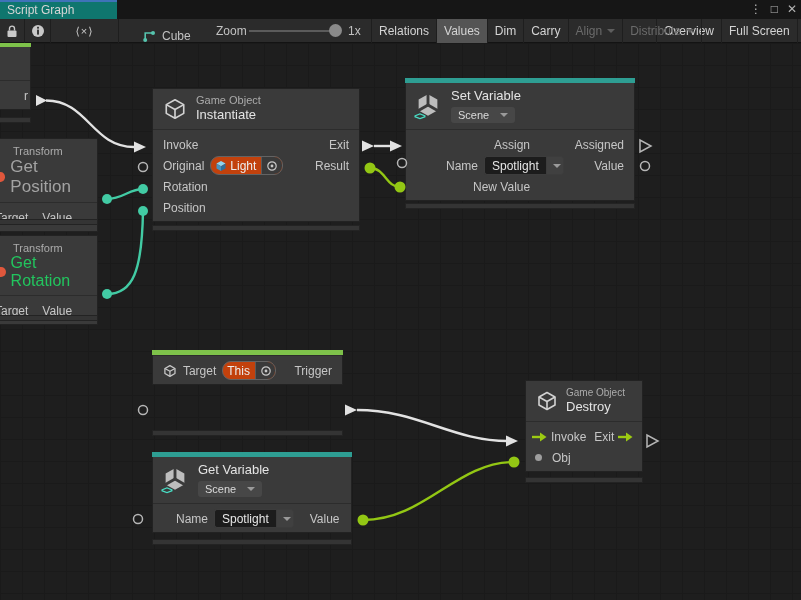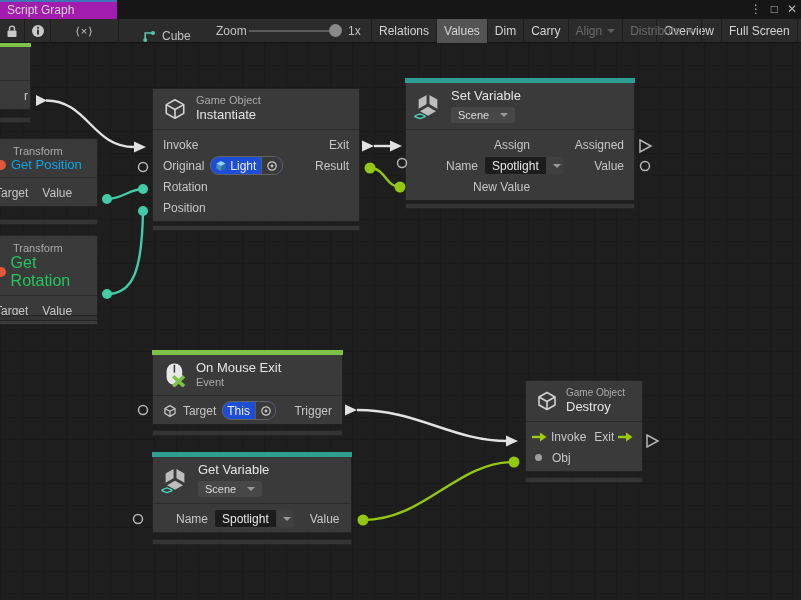--- a/index.html
+++ b/index.html
@@ -6,21 +6,21 @@
   html,body { background:#141414; }
   #app {
     position:relative; width:801px; height:600px; overflow:hidden;
     font-family:"Liberation Sans", sans-serif; color:#C8C8C8;
     background:#161616;
   }
   
   .tabbar { position:absolute; left:0; top:0; width:801px; height:19px; background:#161616; }
   .tab {
     position:absolute; left:0; top:0; width:117px; height:19px;
-    background:#a21caf; border-top:2px solid #3E73B8;
+    background:#0f766e; border-top:2px solid #3E73B8;
     color:#D6D6D6; font-size:12px; line-height:17px; padding-left:7px;
   }
   .winbtns { position:absolute; right:4px; top:0; height:19px; display:flex; align-items:center; gap:9px; color:#B4B4B4; }
   .winbtn { font-size:12px; line-height:19px; cursor:default; }
   
   .toolbar {
     position:absolute; left:0; top:19px; width:801px; height:24px;
     background:#2B2B2B; border-bottom:1px solid #131313; font-size:12px;
   }
   .tseg { position:absolute; top:0; height:24px; display:flex; align-items:center; justify-content:center; border-right:1px solid #1E1E1E; }
@@ -55,21 +55,21 @@
   
   .pill {
     display:inline-flex; align-items:center; gap:6px; background:#474747; border-radius:3px;
     padding:2px 7px; font-size:11px; color:#DBDBDB; margin-top:3px;
   }
   
   .dd { display:inline-flex; height:19px; margin:0 6px;justify-content:flex-end; }
   .dd .ddtext { background:#1C1C1C; border:1px solid #3C3C3C; border-right:none; border-radius:3px 0 0 3px; padding:0 7px; display:flex; align-items:center; font-size:12px; color:#E6E6E6; }
   .dd .ddbtn { width:18px; background:#404040; border:1px solid #3C3C3C; border-radius:0 3px 3px 0; display:flex; align-items:center; justify-content:center; }
   
-  .obj-field { display:inline-flex; align-items:center; height:19px; border:1px solid #636363; border-radius:9px; background:#1d4ed8; margin:0 6px; overflow:hidden; }
+  .obj-field { display:inline-flex; align-items:center; height:19px; border:1px solid #636363; border-radius:9px; background:#c2410c; margin:0 6px; overflow:hidden; }
   .obj-field .olabel { padding:0 5px 0 4px; font-size:12px; color:#ECECEC; display:flex; align-items:center; gap:3px; }
   .obj-field .picker { height:100%; display:flex; align-items:center; padding:0 4px; background:#3A3A3A; border-left:1px solid #5A5A5A; }
   .unity-ic { position:relative; width:26px; height:26px; }
   .unity-ic .brk { position:absolute; left:-2px; bottom:-3px; color:#49DFC6; font-size:11px; font-weight:bold; letter-spacing:-1px; }
   .wires { position:absolute; left:0; top:0; width:801px; height:557px; z-index:3; pointer-events:none; }
   .graydot { width:7px; height:7px; border-radius:50%; background:#9E9E9E; display:inline-block; }
 </style>
 </head>
 <body>
 
@@ -159,21 +159,21 @@
           </div>
         </div>
     </div>
     <div class="footer" style="left:-62px;top:74px;width:93px;"></div>
 
     <div class="node" style="left:-18px;top:95px;width:116px;">
       <div class="nhead" style="display:block;padding:6px 0 5px 0;">
         <div class="cat" style="font-size:11px;color:#ABABAB;padding-left:30px;">Transform</div>
         <div style="display:flex;align-items:center;gap:5px;padding-left:13px;">
           <span style="width:10px;height:10px;border-radius:50%;background:#E0573C;display:inline-block;"></span>
-          <span style="font-size:13px;color:#0ea5e9;">Get Position</span>
+          <span style="font-size:17px;color:#a3a3a3;">Get Position</span>
         </div>
       </div>
       <div class="nbody">
         <div class="nrow" style="padding:0 12px;">
           <span>Target</span>
           <span style="margin-left:14px;">Value</span>
         </div>
       </div>
     </div>
     <div class="footer" style="left:-18px;top:176px;width:116px;"></div>
@@ -283,36 +283,20 @@
         </div>
         <div class="nrow" style="padding:0 10px 0 40px;margin-left:27px;">
           <span>New Value</span>
         </div>
       </div>
     </div>
     <div class="footer" style="left:405px;top:160px;width:230px;"></div>
 
     <div class="node" style="left:152px;top:307px;width:191px;">
       <div class="accent" style="background:#7EC24A;"></div>
-      <div class="nhead">
-        <span style="position:relative;width:24px;height:24px;">
-          <svg width="24" height="24" viewBox="0 0 20 20">
-            <rect x="3" y="0.5" width="13" height="17.5" rx="6.2" fill="#E8E8E8"></rect>
-            <line x1="9.5" y1="1.5" x2="9.5" y2="8" stroke="#3A3A3A" stroke-width="1.3"></line>
-            <g stroke="#7EC24A" stroke-width="3">
-                <line x1="8.5" y1="11" x2="17.5" y2="19.5"></line>
-                <line x1="17.5" y1="11" x2="8.5" y2="19.5"></line>
-              </g>
-          </svg>
-        </span>
-        <div class="titles">
-          <div class="title">On Mouse Exit</div>
-          <div class="cat">Event</div>
-        </div>
-      </div>
       <div class="nbody">
         <div class="nrow">
           <svg width="14" height="14" viewBox="0 0 22 22" style="margin-right:6px;">
             <g fill="none" stroke="#C8C8C8" stroke-width="2" stroke-linejoin="round">
               <polygon points="11,2.5 19,7 19,15 11,19.5 3,15 3,7"></polygon>
               <polyline points="3,7 11,11.5 19,7"></polyline>
                 <line x1="11" y1="11.5" x2="11" y2="19.5"></line>
             </g>
           </svg>
           <span>Target</span>

